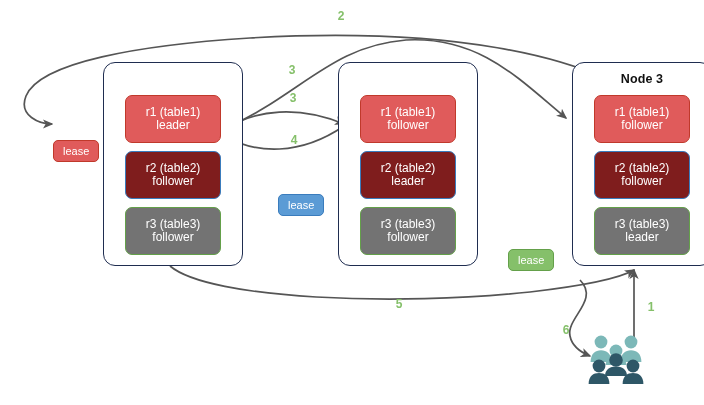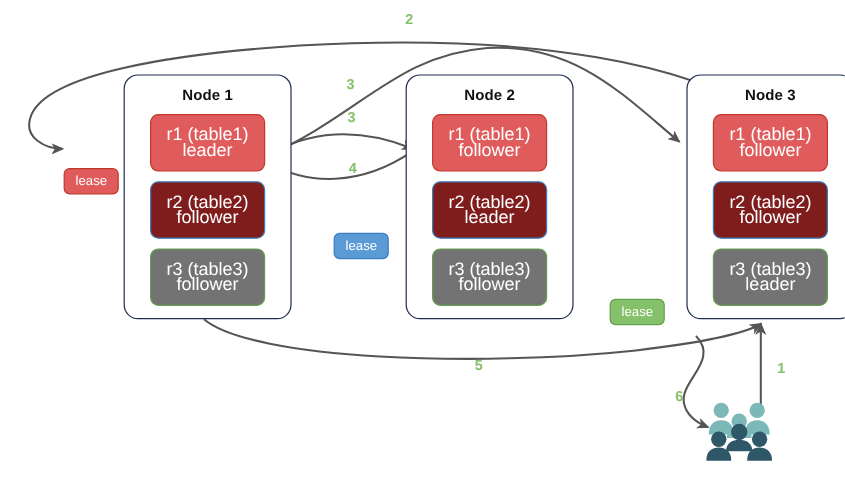--- a/index.html
+++ b/index.html
@@ -49,21 +49,21 @@
     transform: translateX(-50%);
     width: 96px;
     height: 48px;
     box-sizing: border-box;
     border-radius: 7px;
     display: flex;
     flex-direction: column;
     align-items: center;
     justify-content: center;
     color: #ffffff;
-    font-size: 15px;
+    font-size: 12px;
     line-height: 13.5px;
     text-align: center;
   }
   .replica .ln { display: block; }
   .rep-red   { background: #e05b5b; border: 1.5px solid #c0392b; }
   .rep-blue  { background: #7f1d1d; border: 1.5px solid #3a7cbd; }
   .rep-green { background: #737373; border: 1.5px solid #64a04a; }
 
   .lease {
     position: absolute;
@@ -119,40 +119,38 @@
     <path d="M 344 126 C 300 156, 256 154, 224 136" fill="none" stroke="#555555" stroke-width="1.7" marker-end="url(#arrow)"></path>
 
     <path d="M 170 266 C 210 300, 400 306, 530 292 C 590 285, 620 278, 634 270" fill="none" stroke="#555555" stroke-width="1.7" marker-end="url(#arrow)"></path>
 
     <path d="M 634 342 L 634 270" fill="none" stroke="#555555" stroke-width="1.7" marker-end="url(#arrow)"></path>
 
     <path d="M 580 280 C 600 300, 566 318, 570 336 C 572 346, 580 352, 590 356" fill="none" stroke="#555555" stroke-width="1.7" marker-end="url(#arrow)"></path>
   </svg>
 
   <div class="node-box" style="left:103px; top:62px; width:140px; height:204px;">
-    <div class="node-title">Node 1</div>
 
     <div class="replica rep-red" style="top:32px;">
       <span class="ln">r1 (table1)</span>
       <span class="ln">leader</span>
     </div>
 
     <div class="replica rep-blue" style="top:88px;">
       <span class="ln">r2 (table2)</span>
       <span class="ln">follower</span>
     </div>
 
     <div class="replica rep-green" style="top:144px;">
       <span class="ln">r3 (table3)</span>
       <span class="ln">follower</span>
     </div>
   </div>
 
   <div class="node-box" style="left:338px; top:62px; width:140px; height:204px;">
-    <div class="node-title">Node 2</div>
 
     <div class="replica rep-red" style="top:32px;">
       <span class="ln">r1 (table1)</span>
       <span class="ln">follower</span>
     </div>
 
     <div class="replica rep-blue" style="top:88px;">
       <span class="ln">r2 (table2)</span>
       <span class="ln">leader</span>
     </div>

